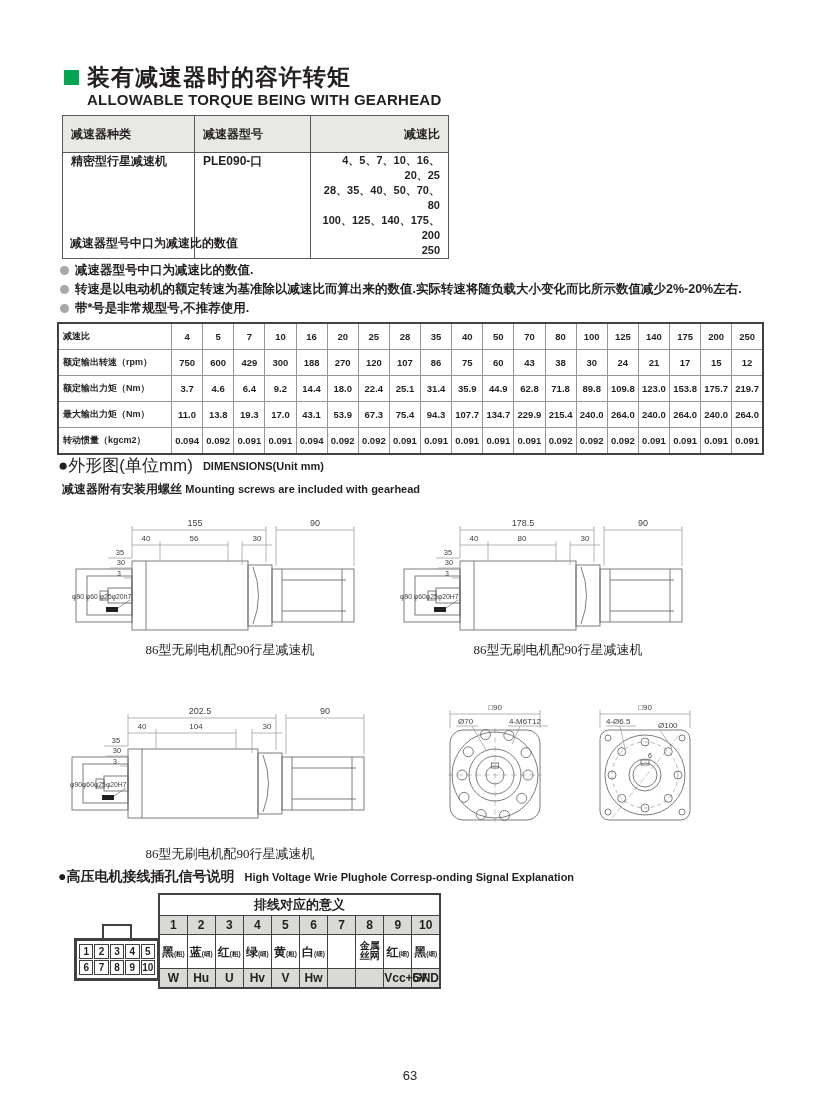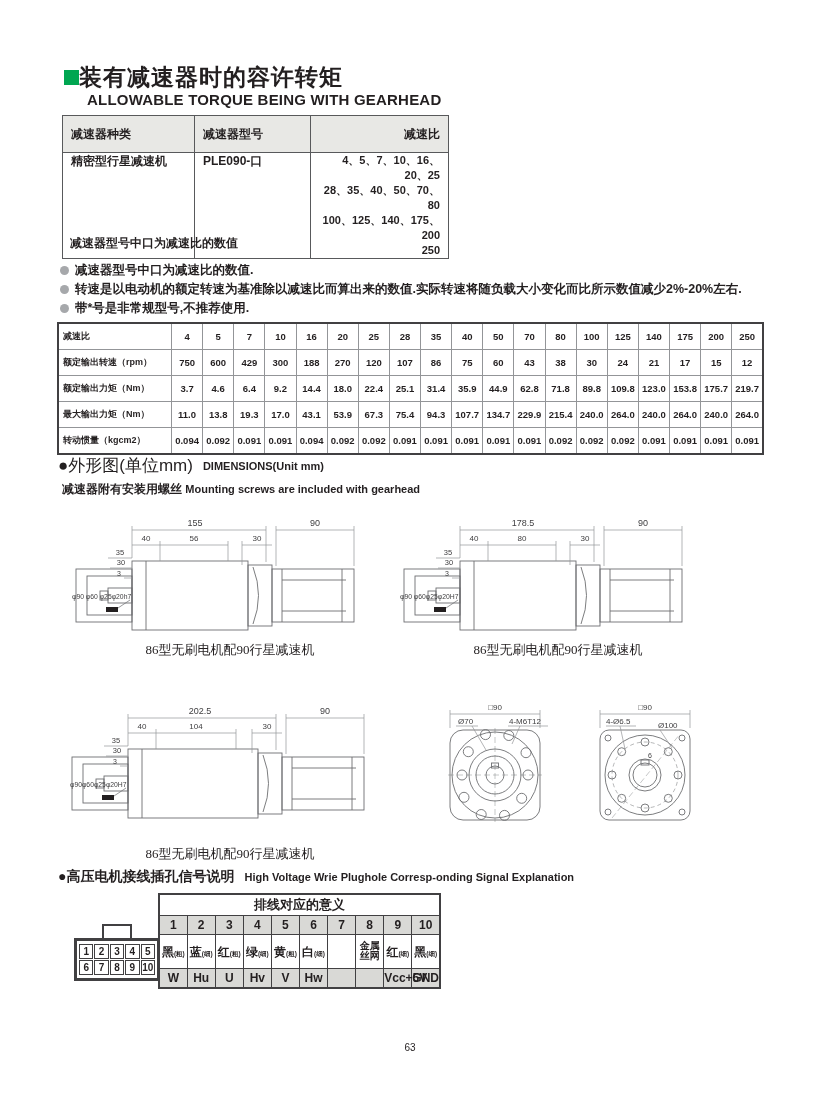--- a/index.html
+++ b/index.html
@@ -1,21 +1,21 @@
 <!DOCTYPE html>
 <html><head>
 <meta charset="utf-8">
 <style>
   html,body{margin:0;padding:0;background:#e9e9e9;}
   .page{position:relative;width:820px;height:1104px;background:#ffffff;margin:0 auto;
         font-family:"Liberation Sans","DejaVu Sans",sans-serif;color:#231f20;overflow:hidden;}
   .abs{position:absolute;}
 
   
-  .title-row{left:64px;top:62px;display:flex;align-items:center;gap:0;}
+  .title-row{left:64px;top:62px;display:flex;align-items:center;gap:8px;}
   .green-sq{width:15px;height:15px;background:#00A651;display:inline-block;}
   .title-cn{font-size:23px;font-weight:bold;letter-spacing:1px;}
   .title-en{left:87px;top:91px;font-size:15px;font-weight:bold;letter-spacing:.2px;}
 
   
   .gh-table{left:62px;top:115px;width:386px;border-collapse:collapse;table-layout:fixed;}
   .gh-table td,.gh-table th{border:1px solid #58595b;font-size:12px;padding:0 8px;vertical-align:top;}
   .gh-table thead th{background:#e8e8e5;font-weight:bold;text-align:left;height:36px;vertical-align:middle;}
   .gh-table thead th.r, .gh-table td.r{text-align:right;}
   .gh-table tbody td{height:64px;font-weight:bold;}
@@ -69,21 +69,21 @@
   .wire-table td{border:1px solid #414042;text-align:center;padding:0;}
   .wire-title td{font-size:13px;font-weight:bold;height:20px;background:#fff;}
   .wire-pins td{font-size:12px;font-weight:bold;height:18px;background:#d9d9d6;}
   .wire-colors td{height:33px;background:#fff;font-weight:bold;}
   .wire-colors .c-main{font-size:12px;}
   .wire-colors .c-sub{font-size:6.5px;}
   .wire-colors td.small-cell .c-main{font-size:10px;line-height:10px;display:inline-block;width:20px;}
   .wire-sigs td{font-size:12px;font-weight:bold;height:18px;background:#d9d9d6;}
   .wire-sigs td.tiny{font-size:12px;}
 
-  .page-num{left:0;top:1042px;width:820px;text-align:center;font-size:10px;}
+  .page-num{left:0;top:1068px;width:820px;text-align:center;font-size:13px;}
 </style>
 </head>
 <body>
 
 <div class="page">
 
   <div class="abs title-row">
     <span class="green-sq"></span>
     <span class="title-cn">装有减速器时的容许转矩</span>
   </div>

